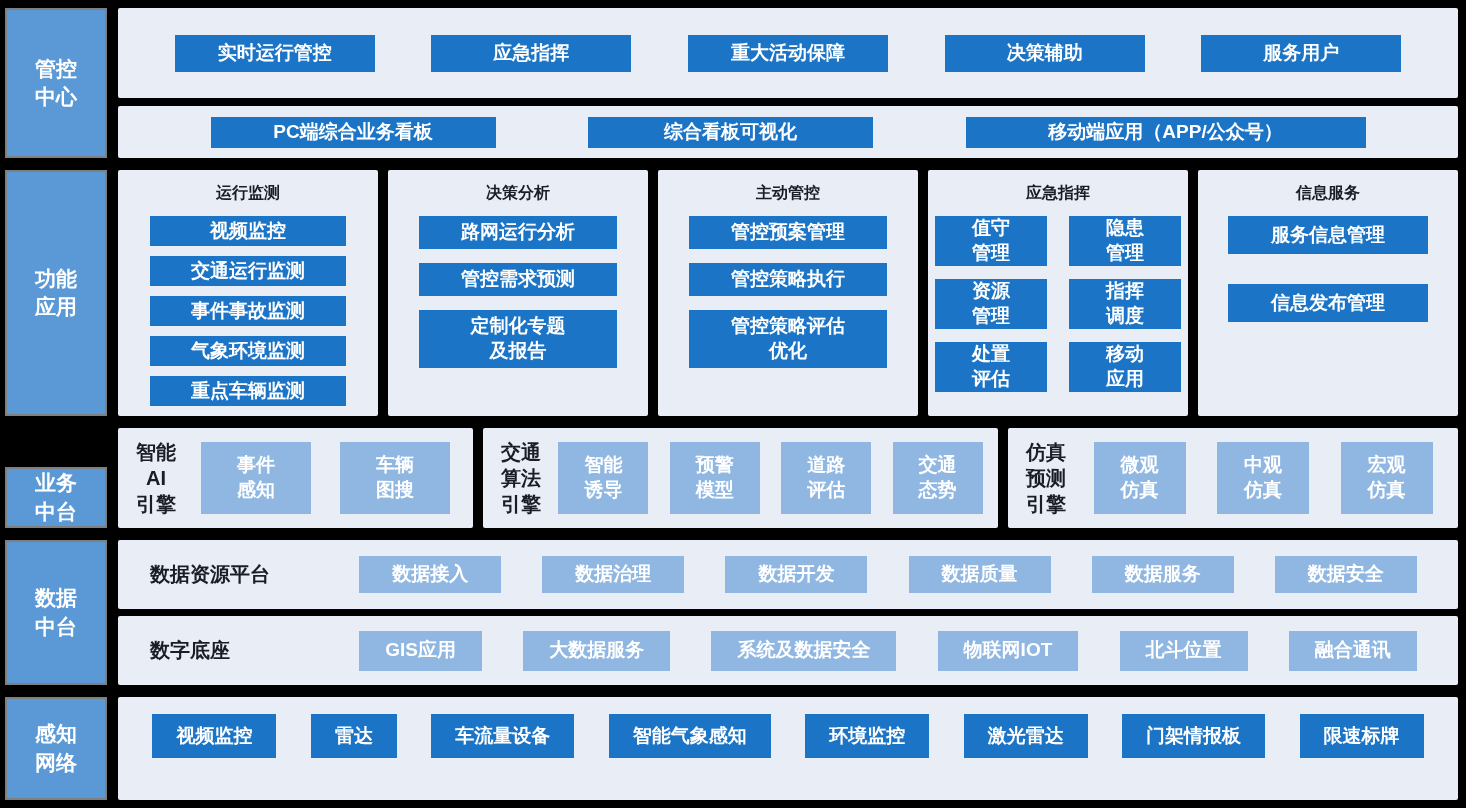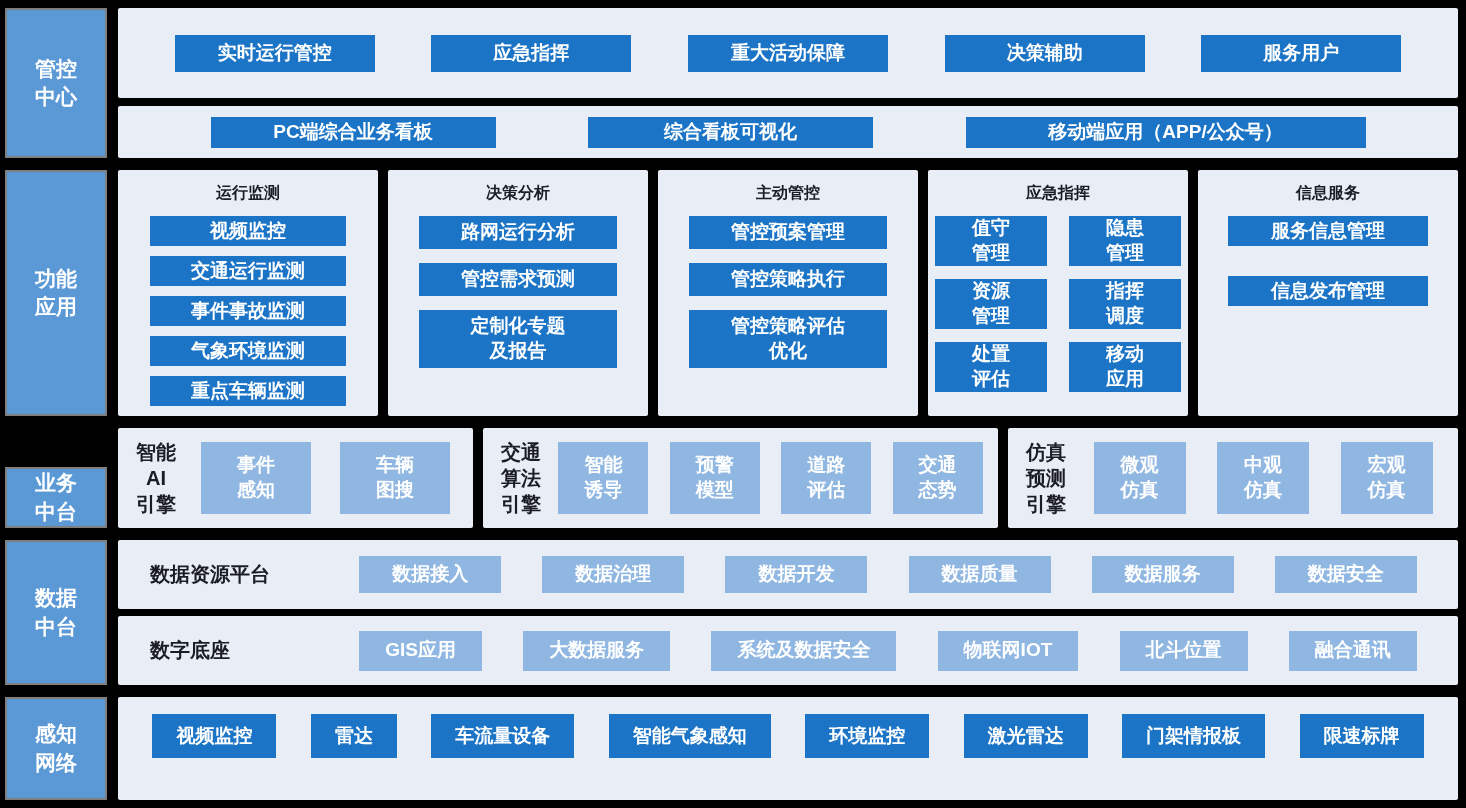--- a/index.html
+++ b/index.html
@@ -66,21 +66,21 @@
   }
   .func-list{display:flex;flex-direction:column;align-items:center;width:100%;}
   .c1 .func-list{gap:10px;}
   .c1 .btn{width:196px;height:30px;}
   .c2 .func-list,.c3 .func-list{gap:14px;}
   .c2 .btn,.c3 .btn{width:198px;height:33px;}
   .c2 .btn.tall,.c3 .btn.tall{height:58px;}
   .c4 .func-list{display:grid;grid-template-columns:112px 112px;gap:13px 22px;width:auto;}
   .c4 .btn{width:112px;height:50px;}
   .c5 .func-list{gap:30px;}
-  .c5 .btn{width:200px;height:30px;}
+  .c5 .btn{width:200px;height:38px;}
 
   
   .band-3{height:100px;align-items:flex-end;}
   .groups{display:flex;gap:10px;height:100%;}
   .group-panel{display:flex;align-items:center;padding:0 12px;}
   .group-panel.g1{flex:0 0 355px;}
   .group-panel.g2{flex:0 0 515px;}
   .group-panel.g3{flex:1;}
   .group-title{
     color:var(--heading-text,#1a1c26);

